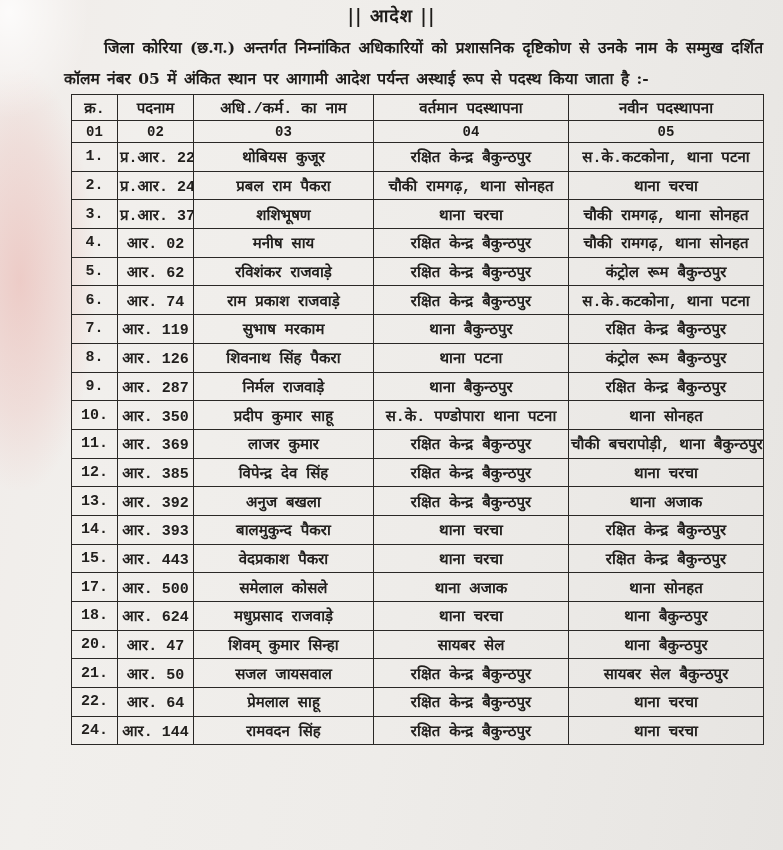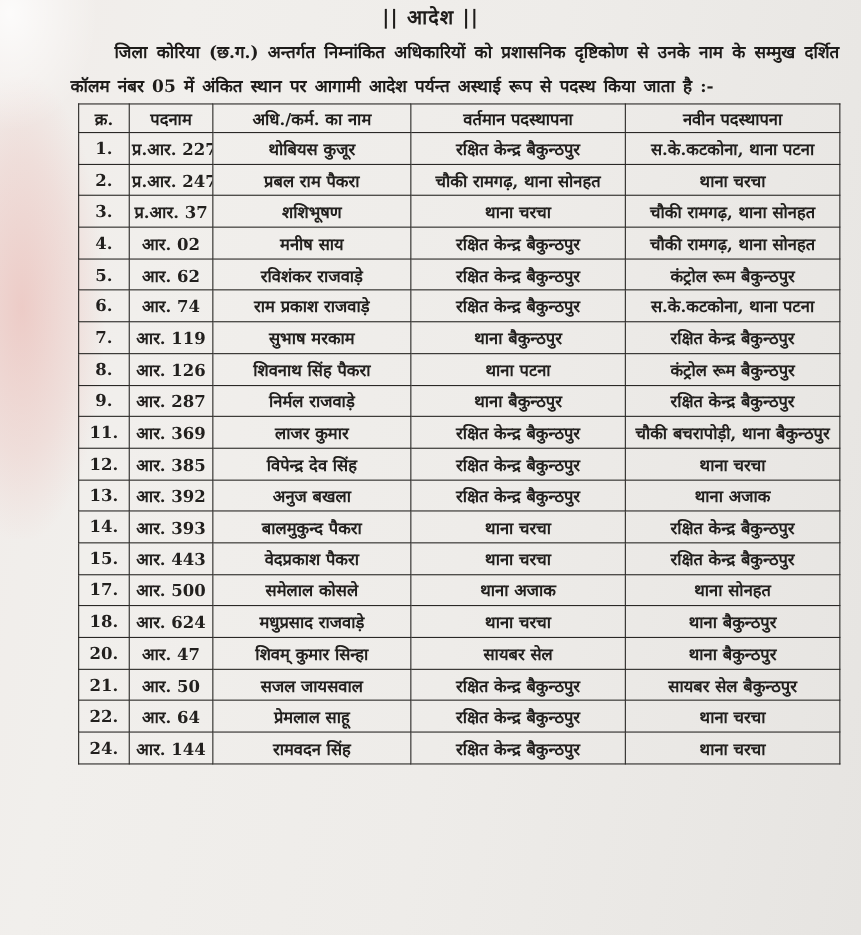--- a/index.html
+++ b/index.html
@@ -48,20 +48,21 @@
     font-weight: 600;
     word-spacing: 2px;
   }
   table.order-table {
     position: absolute;
     left: 71px; top: 94px;
     width: 692px;
     border-collapse: collapse;
     table-layout: fixed;
     background: transparent;
+    font-family: Liberation Mono, monospace;
   }
   .order-table col.c1 { width: 46px; }
   .order-table col.c2 { width: 76px; }
   .order-table col.c3 { width: 180px; }
   .order-table col.c4 { width: 195px; }
   .order-table col.c5 { width: 195px; }
   .order-table th, .order-table td {
     border: 1.6px solid #2a2826;
     text-align: center;
     vertical-align: middle;
@@ -94,20 +95,27 @@
         <col class="c5">
     </colgroup>
     <thead>
       <tr class="head-row">
         <th>क्र.</th>
         <th>पदनाम</th>
         <th>अधि./कर्म. का  नाम</th>
         <th>वर्तमान पदस्थापना</th>
         <th>नवीन पदस्थापना</th>
       </tr>
+      <tr class="num-row">
+        <th>01</th>
+        <th>02</th>
+        <th>03</th>
+        <th>04</th>
+        <th>05</th>
+      </tr>
     </thead>
     <tbody>
         <tr>
           <td>1.</td>
           <td>प्र.आर. 227</td>
           <td>थोबियस कुजूर</td>
           <td>रक्षित केन्द्र बैकुन्ठपुर</td>
           <td>स.के.कटकोना, थाना पटना</td>
         </tr>
         <tr>
@@ -160,20 +168,27 @@
           <td>कंट्रोल रूम बैकुन्ठपुर</td>
         </tr>
         <tr>
           <td>9.</td>
           <td>आर. 287</td>
           <td>निर्मल राजवाड़े</td>
           <td>थाना बैकुन्ठपुर</td>
           <td>रक्षित केन्द्र बैकुन्ठपुर</td>
         </tr>
         <tr>
+          <td>10.</td>
+          <td>आर. 350</td>
+          <td>प्रदीप कुमार साहू</td>
+          <td>स.के. पण्डोपारा थाना पटना</td>
+          <td>थाना सोनहत</td>
+        </tr>
+        <tr>
           <td>11.</td>
           <td>आर. 369</td>
           <td>लाजर कुमार</td>
           <td>रक्षित केन्द्र बैकुन्ठपुर</td>
           <td>चौकी बचरापोड़ी, थाना बैकुन्ठपुर</td>
         </tr>
         <tr>
           <td>12.</td>
           <td>आर. 385</td>
           <td>विपेन्द्र देव सिंह</td>

